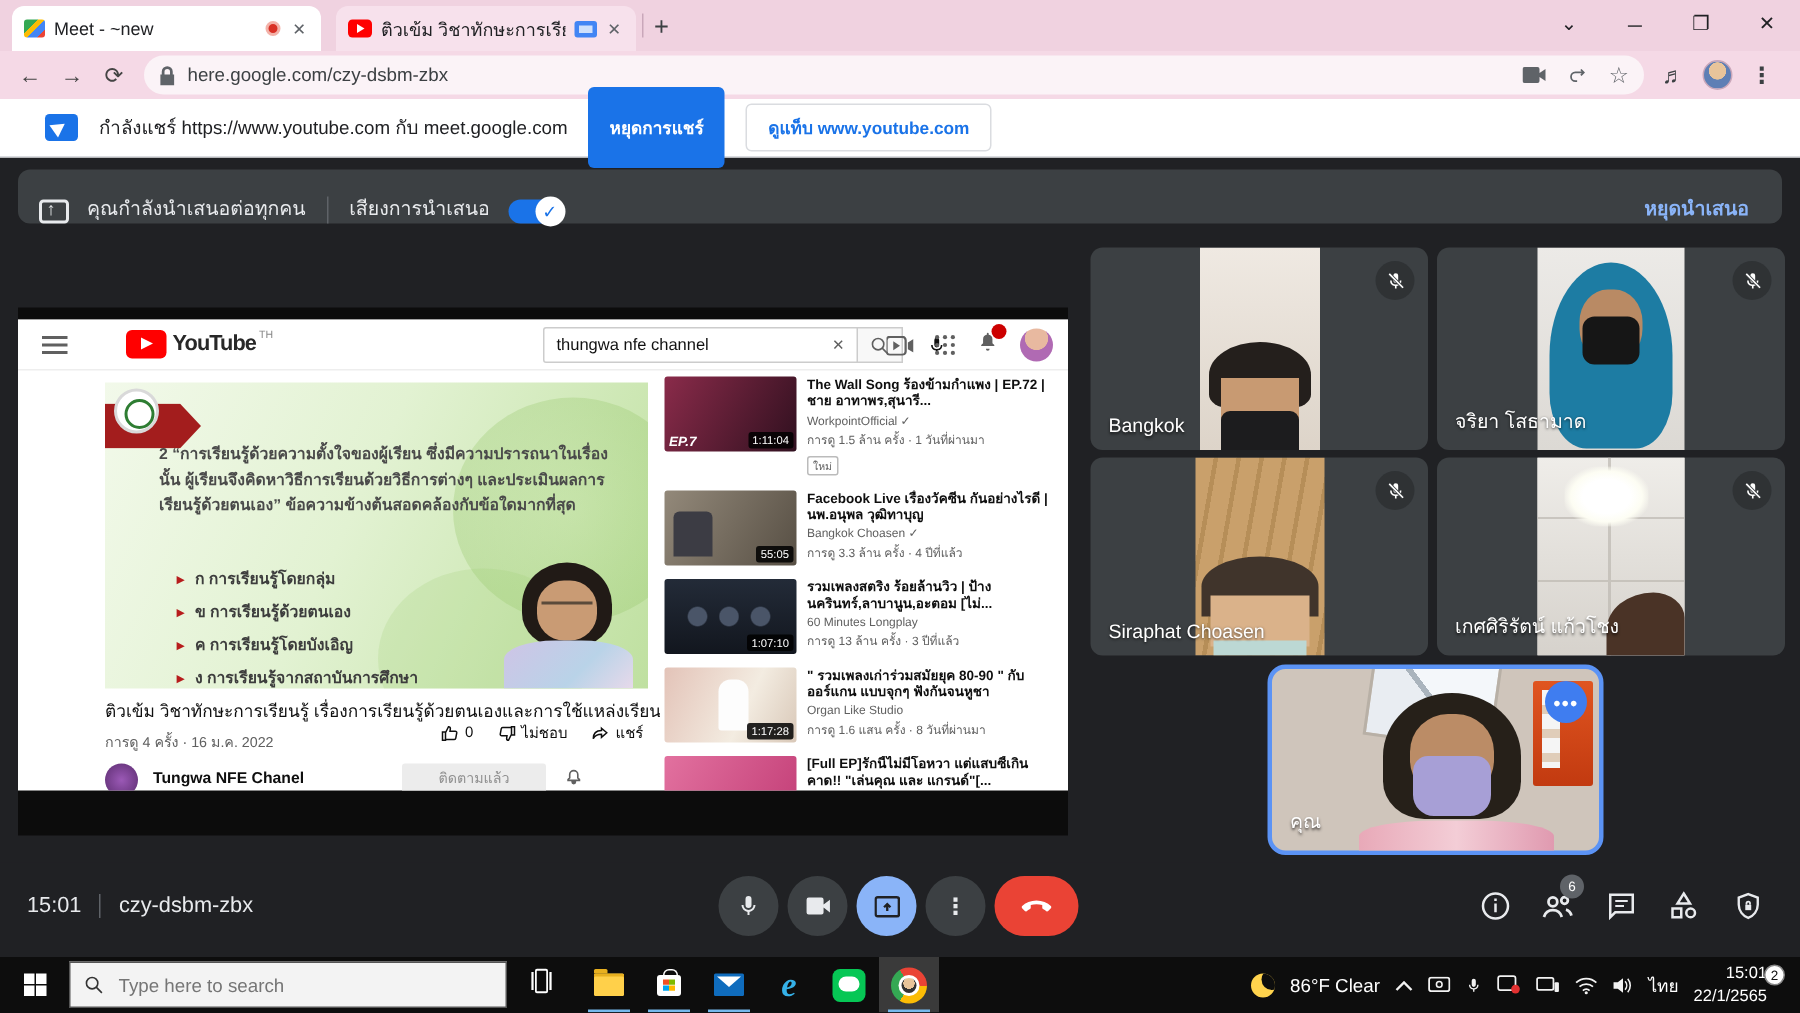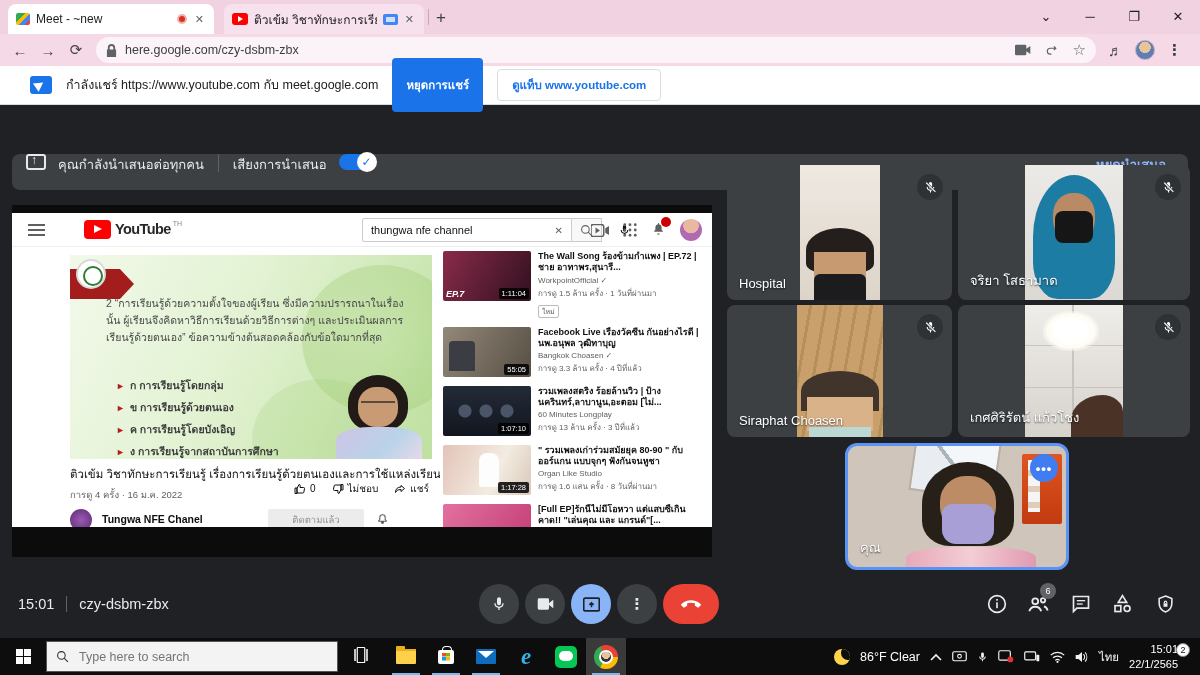--- a/index.html
+++ b/index.html
@@ -35,21 +35,21 @@
 
   
   .sharebar{position:absolute;left:0;top:66px;width:1200px;height:39px;background:#fff;border-bottom:1px solid #dadce0;display:flex;align-items:center;}
   .shareicon{width:22px;height:18px;background:#1a73e8;border-radius:3px;margin-left:30px;position:relative;}
   .shareicon:after{content:"";position:absolute;left:5px;top:4px;width:0;height:0;border-left:9px solid #fff;border-top:5px solid transparent;border-bottom:5px solid transparent;transform:rotate(-35deg);}
   .sharemsg{font-size:12.5px;color:#202124;margin-left:14px;}
   .btn-stopshare{margin-left:14px;background:#1a73e8;color:#fff;font-size:11.5px;border-radius:4px;padding:18px 14px;font-weight:bold;}
   .btn-viewtab{margin-left:14px;background:#fff;color:#1a73e8;font-size:11.5px;border:1px solid #dadce0;border-radius:4px;padding:6px 14px;font-weight:bold;}
 
   
-  .banner{position:absolute;left:12px;top:113px;width:1176px;height:36px;background:#3c4043;border-radius:8px;display:flex;align-items:flex-start;color:#e8eaed;font-size:13px;margin-top:41px;}
+  .banner{position:absolute;left:12px;top:113px;width:1176px;height:36px;background:#3c4043;border-radius:8px;display:flex;align-items:flex-end;color:#e8eaed;font-size:13px;}
   .presenticon{width:20px;height:16px;border:2px solid #e8eaed;border-radius:3px;margin-left:14px;position:relative;}
   .presenticon:after{content:"↑";position:absolute;left:3px;top:-3px;font-size:12px;color:#e8eaed;font-weight:bold;}
   .banner .sep{width:1px;height:18px;background:#5f6368;margin:0 14px;}
   .toggle{width:36px;height:16px;background:#1a73e8;border-radius:9px;position:relative;margin-left:12px;}
   .toggle .knob{position:absolute;right:-2px;top:-2px;width:20px;height:20px;background:#fff;border-radius:50%;color:#1a73e8;font-size:12px;font-weight:bold;text-align:center;line-height:20px;}
   .stop-presenting{position:absolute;right:22px;color:#8ab4f8;font-weight:bold;}
 
   
   .frame{position:absolute;left:12px;top:205px;width:700px;height:352px;background:#0c0c0c;}
   .ytpage{position:absolute;left:0;top:8px;width:700px;height:314px;background:#fff;overflow:hidden;}
@@ -71,21 +71,21 @@
   .bellbadge{position:absolute;right:-5px;top:-4px;min-width:10px;height:10px;background:#cc0000;border-radius:5px;color:#fff;font-size:7px;text-align:center;line-height:10px;padding:0 1px;}
   .ytavatar{width:22px;height:22px;border-radius:50%;background:radial-gradient(circle at 50% 30%,#e8b9a0 0 40%,#b06ab3 42%);}
 
   
   .player{position:absolute;left:58px;top:42px;width:362px;height:204px;background:linear-gradient(115deg,#f2f9ea 0%,#e2f2d2 45%,#bfe0a0 100%);overflow:hidden;}
   .leaf1{position:absolute;right:-30px;top:10px;width:160px;height:150px;border-radius:50%;background:radial-gradient(circle,#a8d37c33,#8cc15e55);}
   .leaf2{position:absolute;right:40px;bottom:-40px;width:140px;height:120px;border-radius:50%;background:#9ccb6e33;}
   .ribbon{position:absolute;left:0;top:14px;width:64px;height:30px;background:#a31d1d;clip-path:polygon(0 0,78% 0,100% 50%,78% 100%,0 100%);}
   .slidelogo{position:absolute;left:6px;top:4px;width:30px;height:30px;border-radius:50%;background:#fff;border:2px solid #d9d9d9;}
   .slidelogo:after{content:"";position:absolute;left:5px;top:5px;width:16px;height:16px;border-radius:50%;border:2px solid #2e7d32;}
-  .question{position:absolute;left:36px;top:40px;width:300px;font-size:10.5px;font-weight:normal;color:#4a4a4a;line-height:1.62;}
+  .question{position:absolute;left:36px;top:40px;width:300px;font-size:10.5px;font-weight:bold;color:#4a4a4a;line-height:1.62;}
   .optlist{position:absolute;left:46px;top:122px;}
   .opt{font-size:10.5px;font-weight:bold;color:#3d3d3d;margin-bottom:5px;display:flex;align-items:center;}
   .opt .mark{color:#b71c1c;font-size:9px;margin-right:5px;}
   .teacher{position:absolute;right:6px;bottom:0;width:96px;height:84px;}
   .teacher .hair{position:absolute;left:18px;top:0;width:60px;height:56px;background:#211a16;border-radius:50% 50% 40% 40%;}
   .teacher .face{position:absolute;left:28px;top:12px;width:40px;height:40px;background:#c99b74;border-radius:45%;}
   .teacher .glasses{position:absolute;left:31px;top:26px;width:34px;height:8px;border-top:2px solid #5a4a3a;}
   .teacher .shirt{position:absolute;left:6px;top:52px;width:86px;height:32px;background:linear-gradient(135deg,#cfc4e6,#b9d3e8 60%,#e7d9ea);border-radius:40% 40% 0 0;}
 
   .yttitle{position:absolute;left:58px;top:252px;width:370px;font-size:11.5px;color:#0f0f0f;white-space:nowrap;overflow:hidden;}
@@ -449,21 +449,21 @@
         <span class="face"></span>
         <span class="mask"></span>
       </div>
     <span class="micoff">
         <svg width="13" height="13" viewBox="0 0 24 24">
           <path fill="#fff" d="M12 14a3 3 0 0 0 3-3V5a3 3 0 0 0-6 0v6a3 3 0 0 0 3 3zm5-3a5 5 0 0 1-10 0H5a7 7 0 0 0 6 6.92V21h2v-3.08A7 7 0 0 0 19 11h-2z"></path>
           <line x1="4" y1="3" x2="21" y2="20" stroke="#3c4043" stroke-width="4"></line>
           <line x1="4" y1="3" x2="21" y2="20" stroke="#fff" stroke-width="2"></line>
         </svg>
       </span>
-    <span class="name">Hospital</span>
+    <span class="name">Bangkok</span>
   </div>
   <div class="tile" style="left:958px;top:165px;width:232px;height:135px;">
     <div class="vstrip v-jar">
         <span class="hijab"></span>
         <span class="face"></span>
         <span class="mask"></span>
       </div>
     <span class="micoff">
         <svg width="13" height="13" viewBox="0 0 24 24">
           <path fill="#fff" d="M12 14a3 3 0 0 0 3-3V5a3 3 0 0 0-6 0v6a3 3 0 0 0 3 3zm5-3a5 5 0 0 1-10 0H5a7 7 0 0 0 6 6.92V21h2v-3.08A7 7 0 0 0 19 11h-2z"></path>

